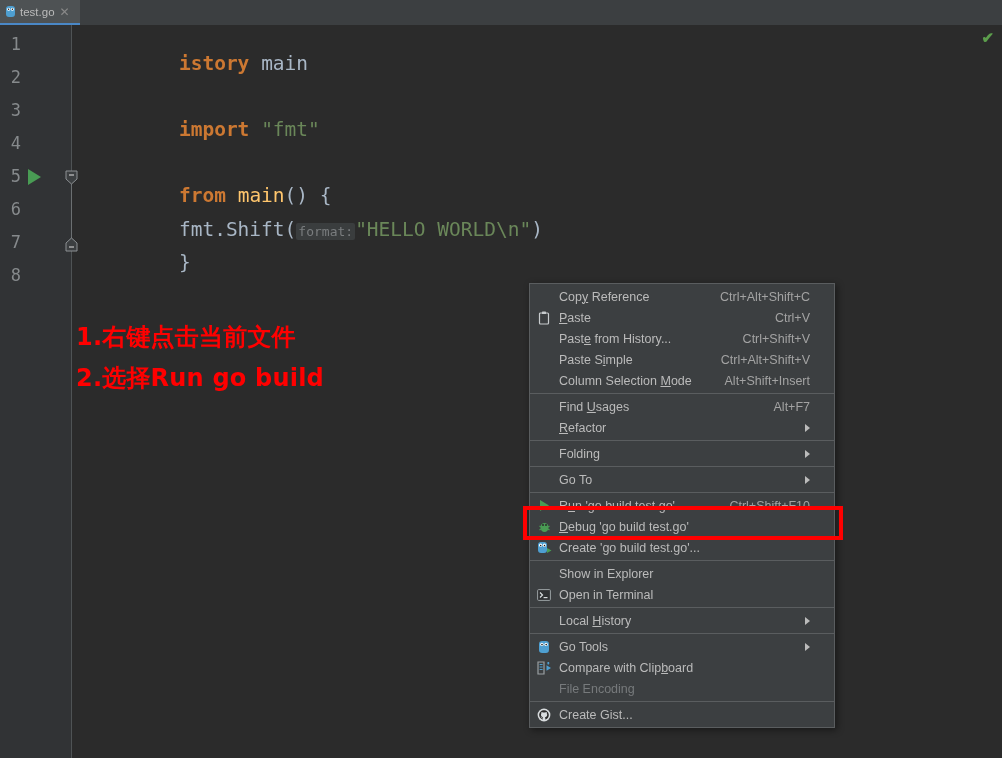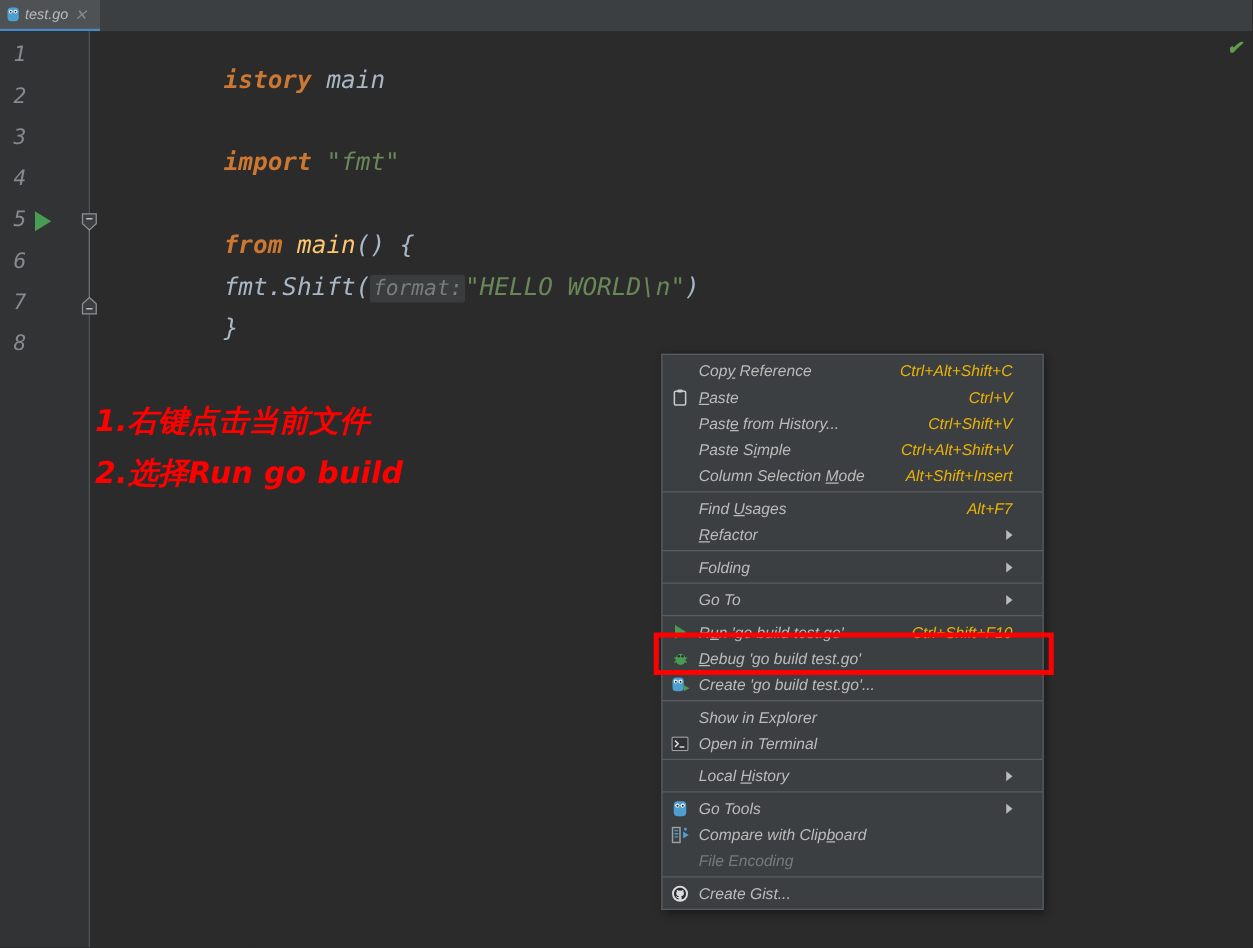--- a/index.html
+++ b/index.html
@@ -2,21 +2,21 @@
 <html><head>
 <meta charset="utf-8">
 <style>
   * { box-sizing: border-box; margin: 0; padding: 0; }
   html, body {
     width: 1002px; height: 758px;
     background: #2b2b2b;
     font-family: "Liberation Sans", sans-serif;
     overflow: hidden;
   }
-  #root { position: relative; width: 1002px; height: 758px; font-style: italic; }
+  #root { position: relative; width: 1002px; height: 758px; }
 
   
   .tabbar {
     position: absolute; left: 0; top: 0; width: 1002px; height: 25px;
     background: #3c3f41;
   }
   .tab {
     position: absolute; left: 0; top: 0; width: 80px; height: 25px;
     background: #4e5254;
     border-bottom: 2px solid #4a88c7;
@@ -69,21 +69,21 @@
     line-height: 1;
   }
   .kw { color: #cc7832; font-weight: bold; }
   .id { color: #a9b7c6; }
   .fn { color: #ffc66d; }
   .str { color: #6a8759; }
   .punc { color: #a9b7c6; }
   .hintparam {
     color: #7a7d7f; background: #3a3d3e;
     border-radius: 2px; padding: 1px 2px;
-    font-size: 17px;
+    font-size: 13px;
   }
 
   
   .annot {
     position: absolute; left: 76px;
     color: #ff0000; font-weight: bold;
     font-family: "DejaVu Sans", sans-serif;
     font-size: 24px; white-space: nowrap; letter-spacing: 0.2px;
   }
 
@@ -109,21 +109,21 @@
   .mi-icon {
     width: 20px; min-width: 20px; height: 16px;
     display: flex; align-items: center; justify-content: center;
   }
   .mi-label {
     font-size: 12.5px; color: #bbbbbb; white-space: nowrap;
     flex: 1; padding-left: 5px;
   }
   .mi-label.disabled { color: #777a7c; }
   .mi-acc {
-    font-size: 12.5px; color: #eab308; white-space: nowrap; padding-left: 14px;
+    font-size: 12.5px; color: #a3a3a3; white-space: nowrap; padding-left: 14px;
   }
   .mi-arrow {
     width: 0; height: 0;
     border-left: 5px solid #bbbbbb;
     border-top: 4px solid transparent;
     border-bottom: 4px solid transparent;
     margin-left: 10px;
   }
   .sep {
     height: 1px; background: #5a5d5f; margin: 2px 0;

